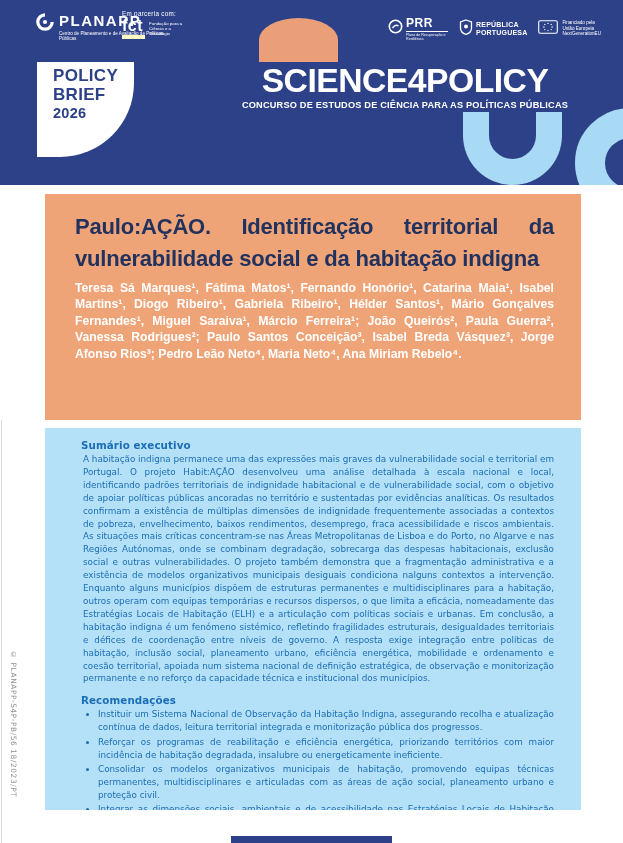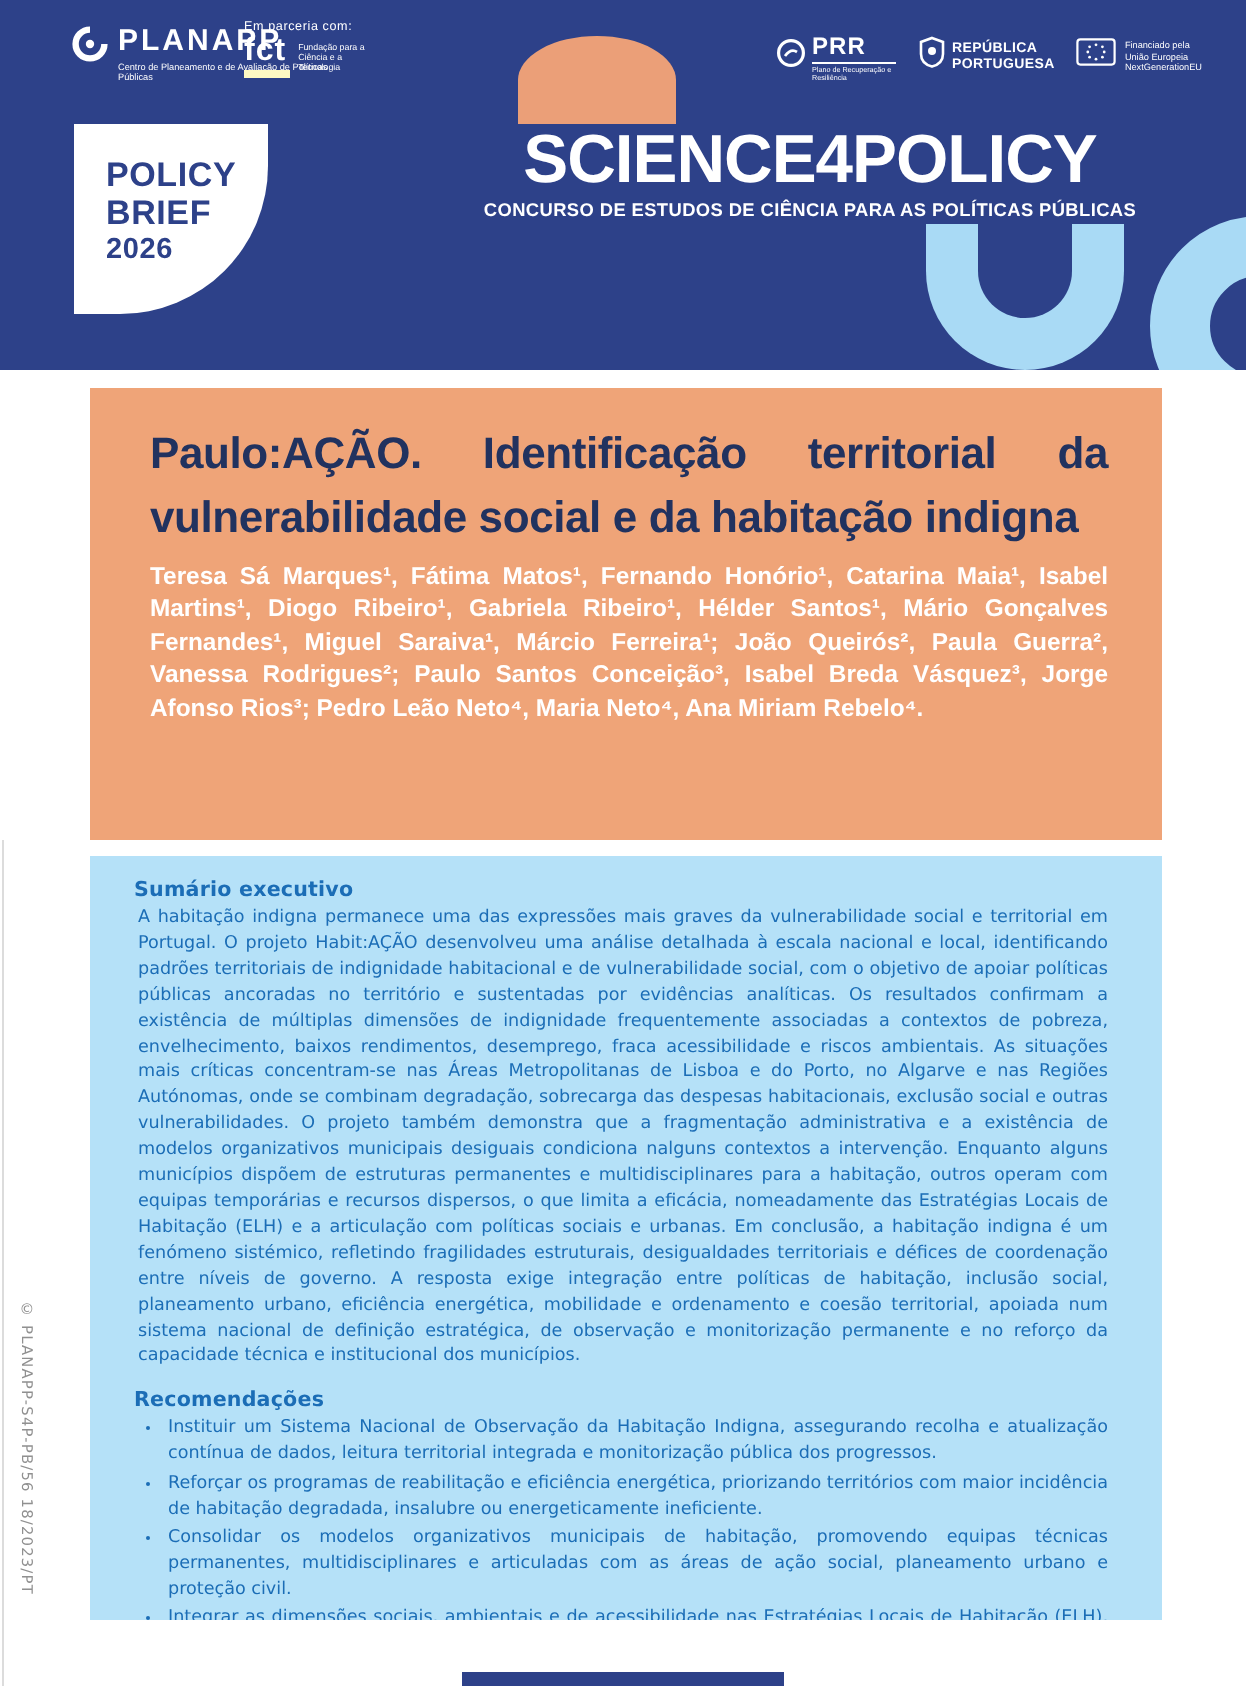--- a/index.html
+++ b/index.html
@@ -24,40 +24,40 @@
   .prr { display:flex; align-items:center; gap:3px; }
   .prr-name { font-size:12px; font-weight:bold; letter-spacing:0.5px; border-bottom:1px solid #fff; padding-bottom:1px; }
   .prr-tagline { font-size:3.6px; margin-top:1px; width:42px; }
   .republica { display:flex; align-items:center; gap:3px; }
   .republica-text { font-size:7px; font-weight:bold; line-height:8px; letter-spacing:0.2px; }
   .eu { display:flex; align-items:center; gap:4px; }
   .eu-text { font-size:4.6px; line-height:5.6px; }
 
   .dome-shape { position:absolute; left:259px; top:18px; width:79px; height:44px; background:#eb9f78; border-radius:79px 79px 0 0 / 44px 44px 0 0; }
 
-  .badge { position:absolute; left:37px; top:62px; width:97px; height:95px; background:#ffffff; border-radius:0 0 74px 0; color:#2d4189; padding:16px 0 0 16px; }
+  .badge { position:absolute; left:37px; top:62px; width:97px; height:95px; background:#ffffff; border-radius:0 0 74px 0; color:#2d4189; padding:4px 0 0 16px; }
   .badge div { font-weight:bold; font-size:17px; line-height:19px; letter-spacing:0.3px; }
   .badge .badge-year { font-size:14.5px; }
 
   .brand { position:absolute; left:222px; top:62px; width:366px; text-align:center; color:#ffffff; }
   .brand-title { font-size:34px; font-weight:bold; letter-spacing:-0.5px; line-height:36px; transform:scaleX(0.99); }
   .brand-subtitle { font-size:9.2px; font-weight:bold; letter-spacing:0.2px; margin-top:2px; white-space:nowrap; }
 
   .u-shape { position:absolute; left:463px; top:112px; width:99px; height:73px; background:#a9daf5; border-radius:0 0 52px 52px; }
   .u-shape-inner { position:absolute; left:26px; top:0; width:47px; height:47px; background:#2d4189; border-radius:0 0 26px 26px; }
   .ring-shape { position:absolute; left:575px; top:108px; width:110px; height:110px; border:30px solid #a9daf5; border-radius:50%; }
 
   
   .title-block { position:absolute; left:45px; top:194px; width:536px; height:226px; background:#efa478; padding:17px 27px 0 30px; overflow:hidden; }
   .doc-title { color:#21325f; font-weight:bold; font-size:22px; line-height:31.5px; text-align:justify; letter-spacing:-0.2px; }
   .authors { margin-top:6px; color:#ffffff; font-weight:bold; font-size:12.2px; line-height:16.4px; text-align:justify; }
   .affiliations { margin-top:2px; color:#21325f; font-size:9.4px; line-height:12px; }
 
   
-  .summary-block { position:absolute; left:45px; top:428px; width:536px; height:382px; background:#b5e1f8; padding:11px 27px 0 22px; color:#1b6db6; overflow:hidden; font-family:"DejaVu Sans", sans-serif; }
+  .summary-block { position:absolute; left:45px; top:428px; width:536px; height:382px; background:#b5e1f8; padding:11px 27px 0 36px; color:#1b6db6; overflow:hidden; font-family:"DejaVu Sans", sans-serif; }
   .section-heading { font-weight:bold; font-size:10.3px; line-height:13px; letter-spacing:0.1px; }
   .summary-body { font-size:8.8px; line-height:12.9px; text-align:justify; margin:1px 0 9px 2px; }
   .rec-list { margin:1px 0 0 2px; padding-left:15px; list-style:disc outside; }
   .rec-list li { font-size:8.8px; line-height:12.9px; text-align:justify; margin-bottom:1.5px; }
 
   
   .edge-line { position:absolute; left:1px; top:420px; width:1px; height:423px; background:#dcdcdc; }
   .copyright { position:absolute; left:9px; top:650px; writing-mode:vertical-rl; font-size:7.4px; letter-spacing:0.6px; color:#909090; font-family:"DejaVu Sans", sans-serif; }
   .bottom-bar { position:absolute; left:231px; top:836px; width:161px; height:7px; background:#2d4189; }
 </style>

